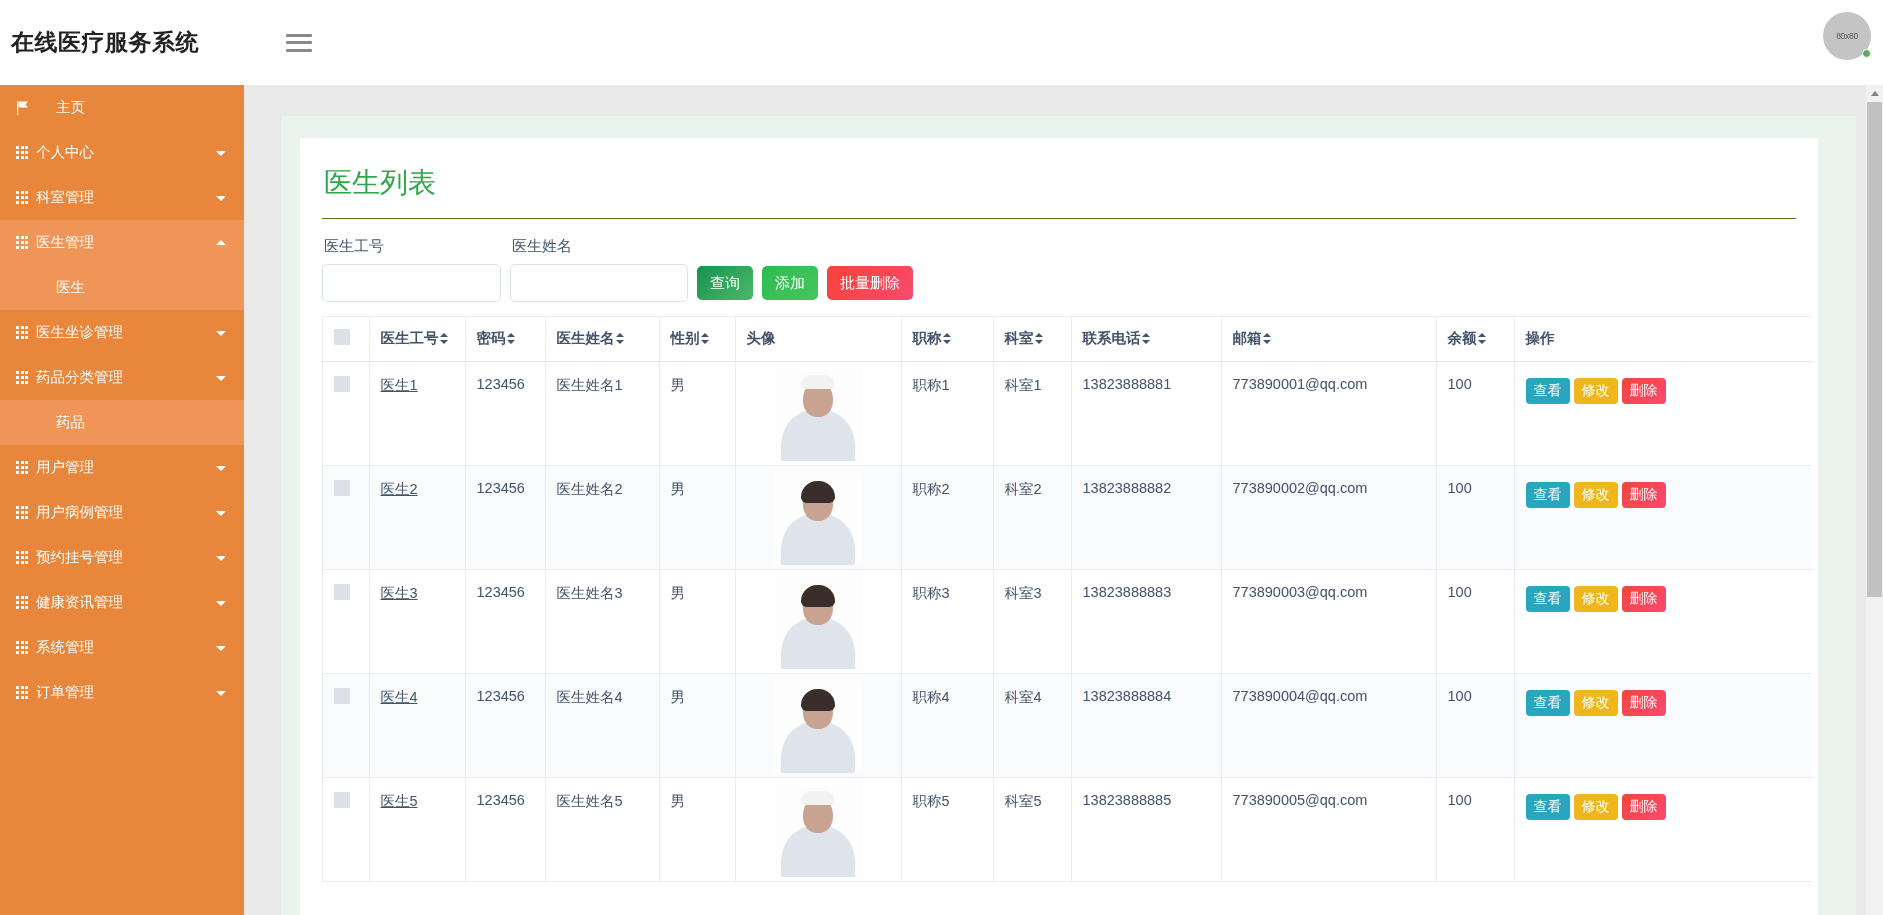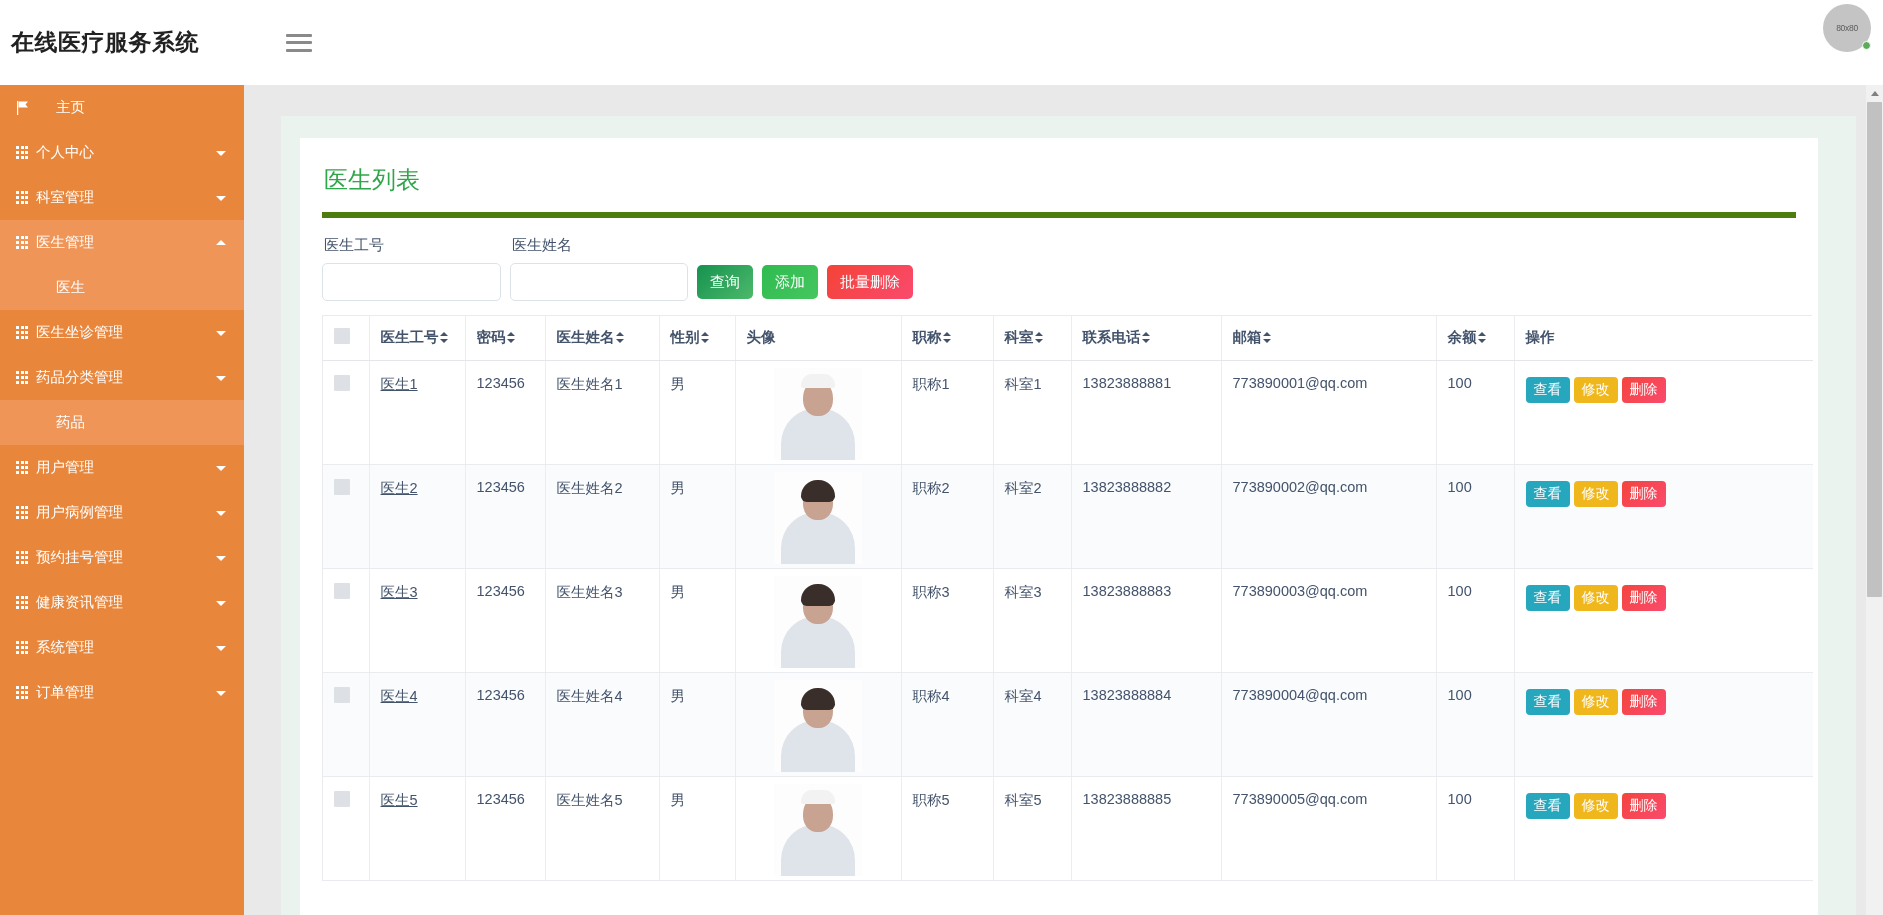--- a/index.html
+++ b/index.html
@@ -33,21 +33,21 @@
     width: 26px; height: 22px;
     display: flex; flex-direction: column; justify-content: space-between;
     cursor: pointer;
     padding: 2px 0;
   }
   .hamburger span {
     display: block; height: 3px; width: 26px;
     background: #8a8a8a; border-radius: 1px;
   }
   .avatar-wrap {
-    position: absolute; right: 12px; top: 4px;
+    position: absolute; right: 12px; top: 12px;
     width: 48px; height: 48px;
   }
   .avatar {
     width: 48px; height: 48px; border-radius: 50%;
     background: #c4c4c4;
     display: flex; align-items: center; justify-content: center;
     font-size: 8.5px; color: #5d5d5d;
     letter-spacing: -0.3px;
   }
   .avatar-dot {
@@ -123,23 +123,23 @@
     padding: 22px 19px 0 19px;
   }
   .card {
     background: #ffffff;
     width: 1518px;
     min-height: 790px;
     padding: 22px 22px 0 22px;
   }
   .card-title {
     color: #30a64a;
-    font-size: 24px;
+    font-size: 28px;
     padding: 4px 0 16px 2px;
-    border-bottom: 6px solid #4d7c0f;
+    border-bottom: 1px solid #4d7c0f;
   }
 
   
   .search-row {
     display: flex; align-items: flex-end;
     padding: 18px 0 14px 0;
     gap: 9px;
   }
   .field { display: flex; flex-direction: column; }
   .field-label {

